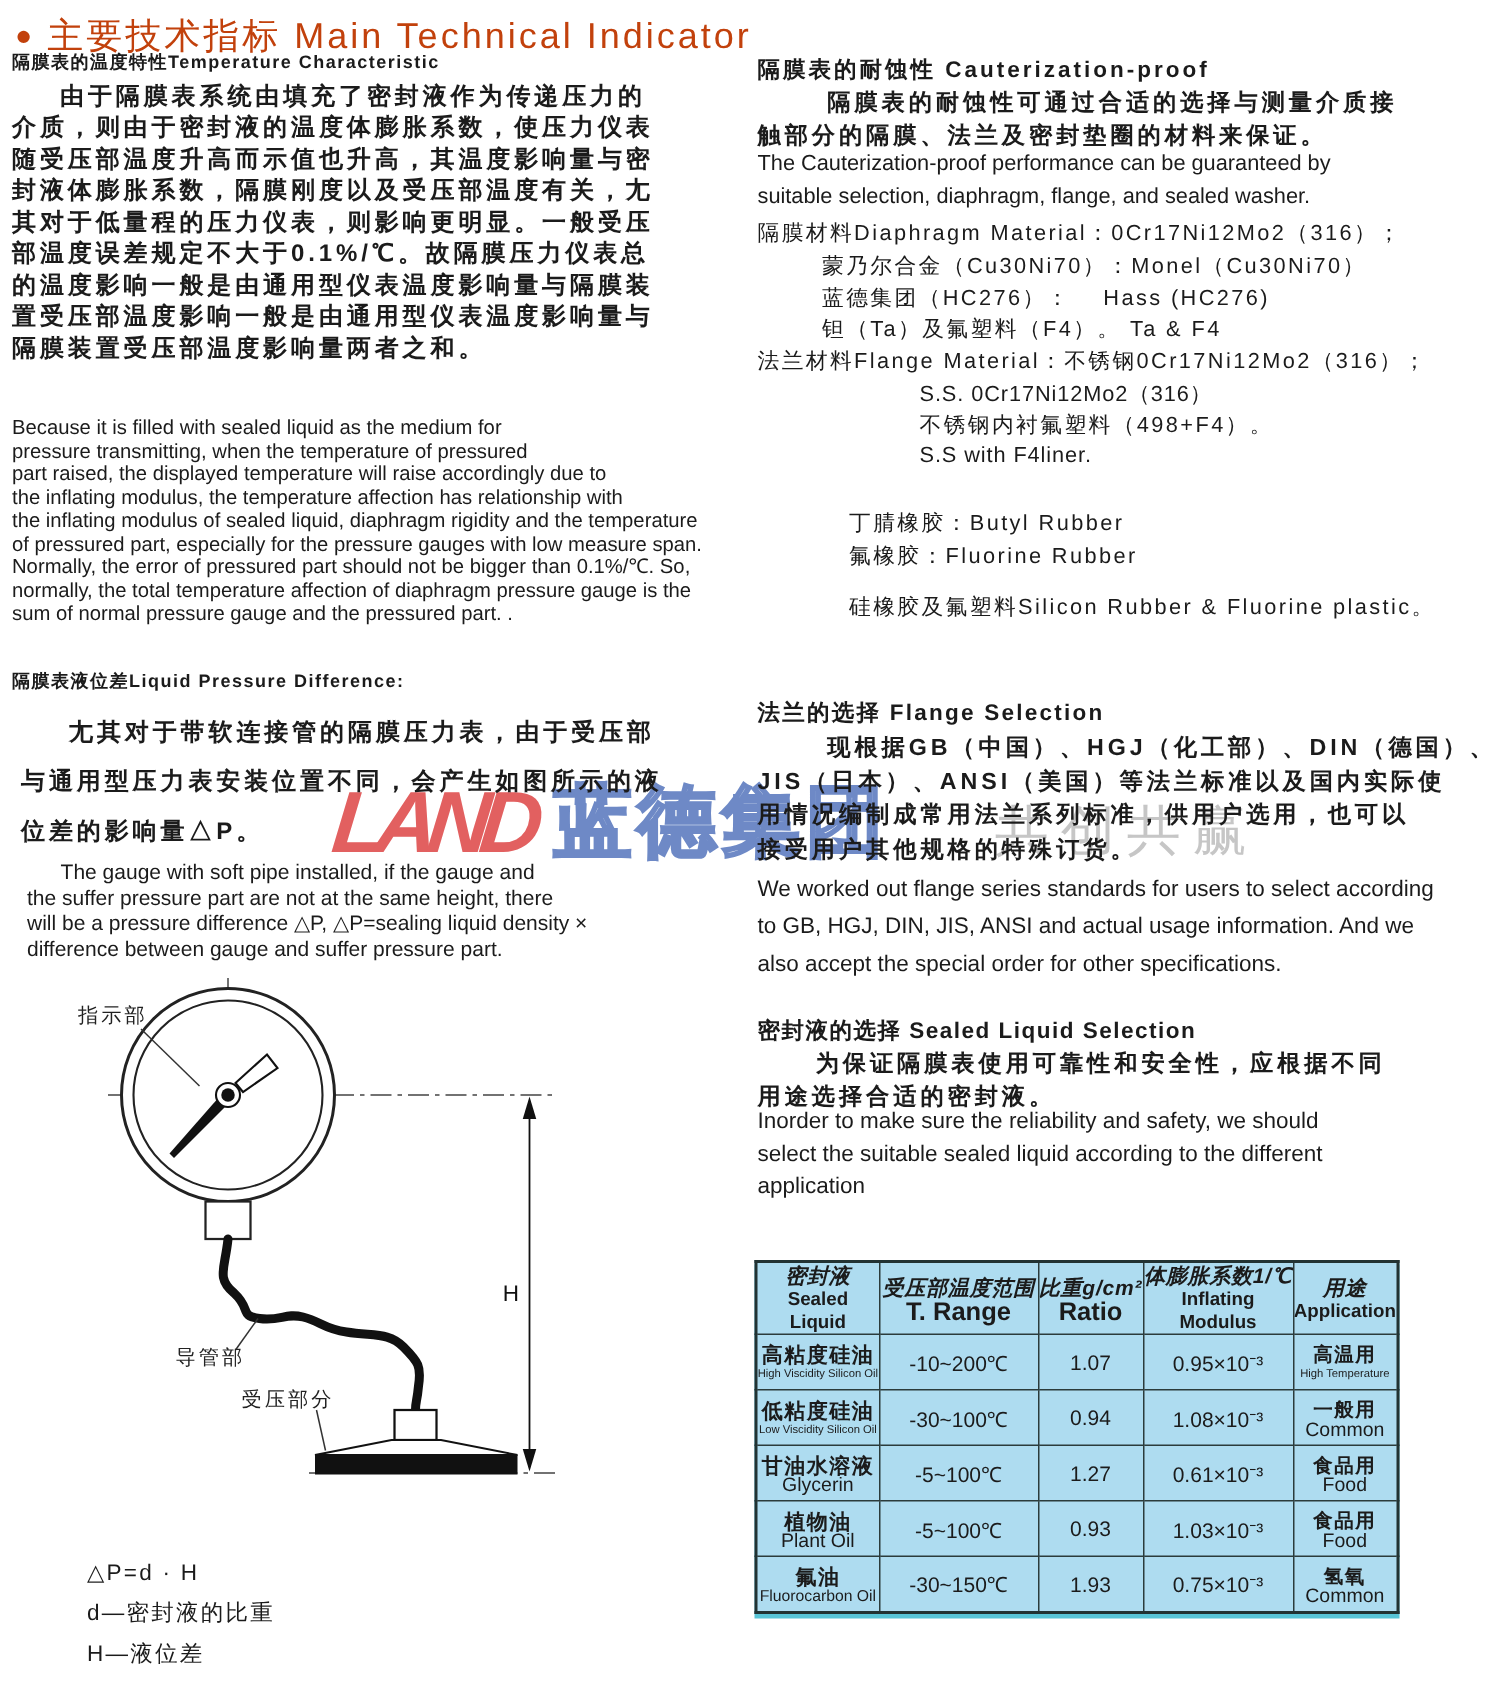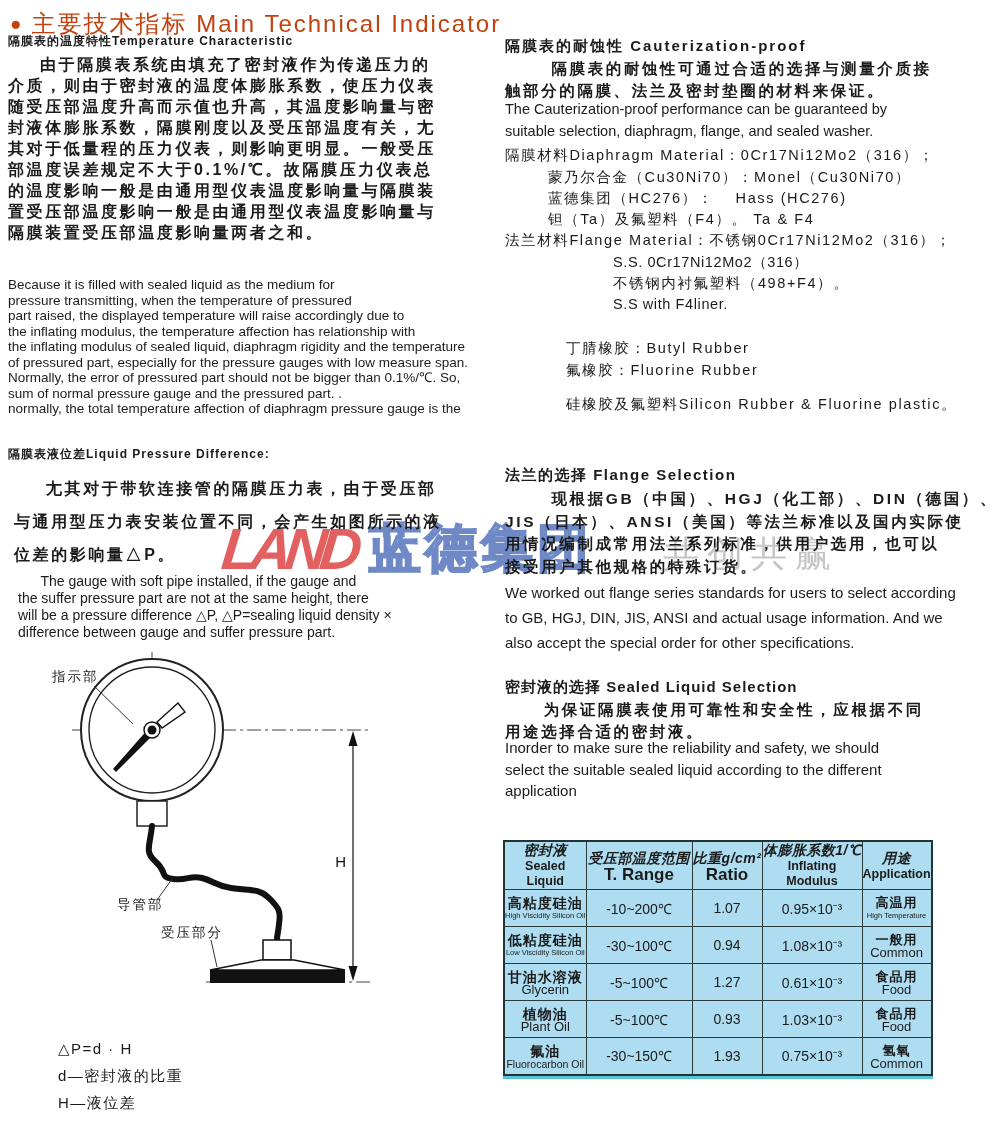--- a/index.html
+++ b/index.html
@@ -75,22 +75,22 @@
 </div>
 
 <div class="abs z enlines" style="left:8px;top:277px;font-size:13.5px;line-height:15.5px;">
   <div>Because it is filled with sealed liquid as the medium for</div>
   <div>pressure transmitting, when the temperature of pressured</div>
   <div>part raised, the displayed temperature will raise accordingly due to</div>
   <div>the inflating modulus, the temperature affection has relationship with</div>
   <div>the inflating modulus of sealed liquid, diaphragm rigidity and the temperature</div>
   <div>of pressured part, especially for the pressure gauges with low measure span.</div>
   <div>Normally, the error of pressured part should not be bigger than 0.1%/℃. So,</div>
+  <div>normally, the total temperature affection of diaphragm pressure gauge is the</div>
   <div>sum of normal pressure gauge and the pressured part.    .</div>
-  <div>normally, the total temperature affection of diaphragm pressure gauge is the</div>
 </div>
 
 <div class="abs z sec-h" style="left:8px;top:446px;">隔膜表液位差Liquid Pressure Difference:</div>
 
 <div class="abs z cnlines" style="left:14px;top:472px;font-size:16px;line-height:33px;">
   <div class="ind2">尢其对于带软连接管的隔膜压力表，由于受压部</div>
   <div>与通用型压力表安装位置不同，会产生如图所示的液</div>
   <div>位差的影响量△P。</div>
 </div>
 

